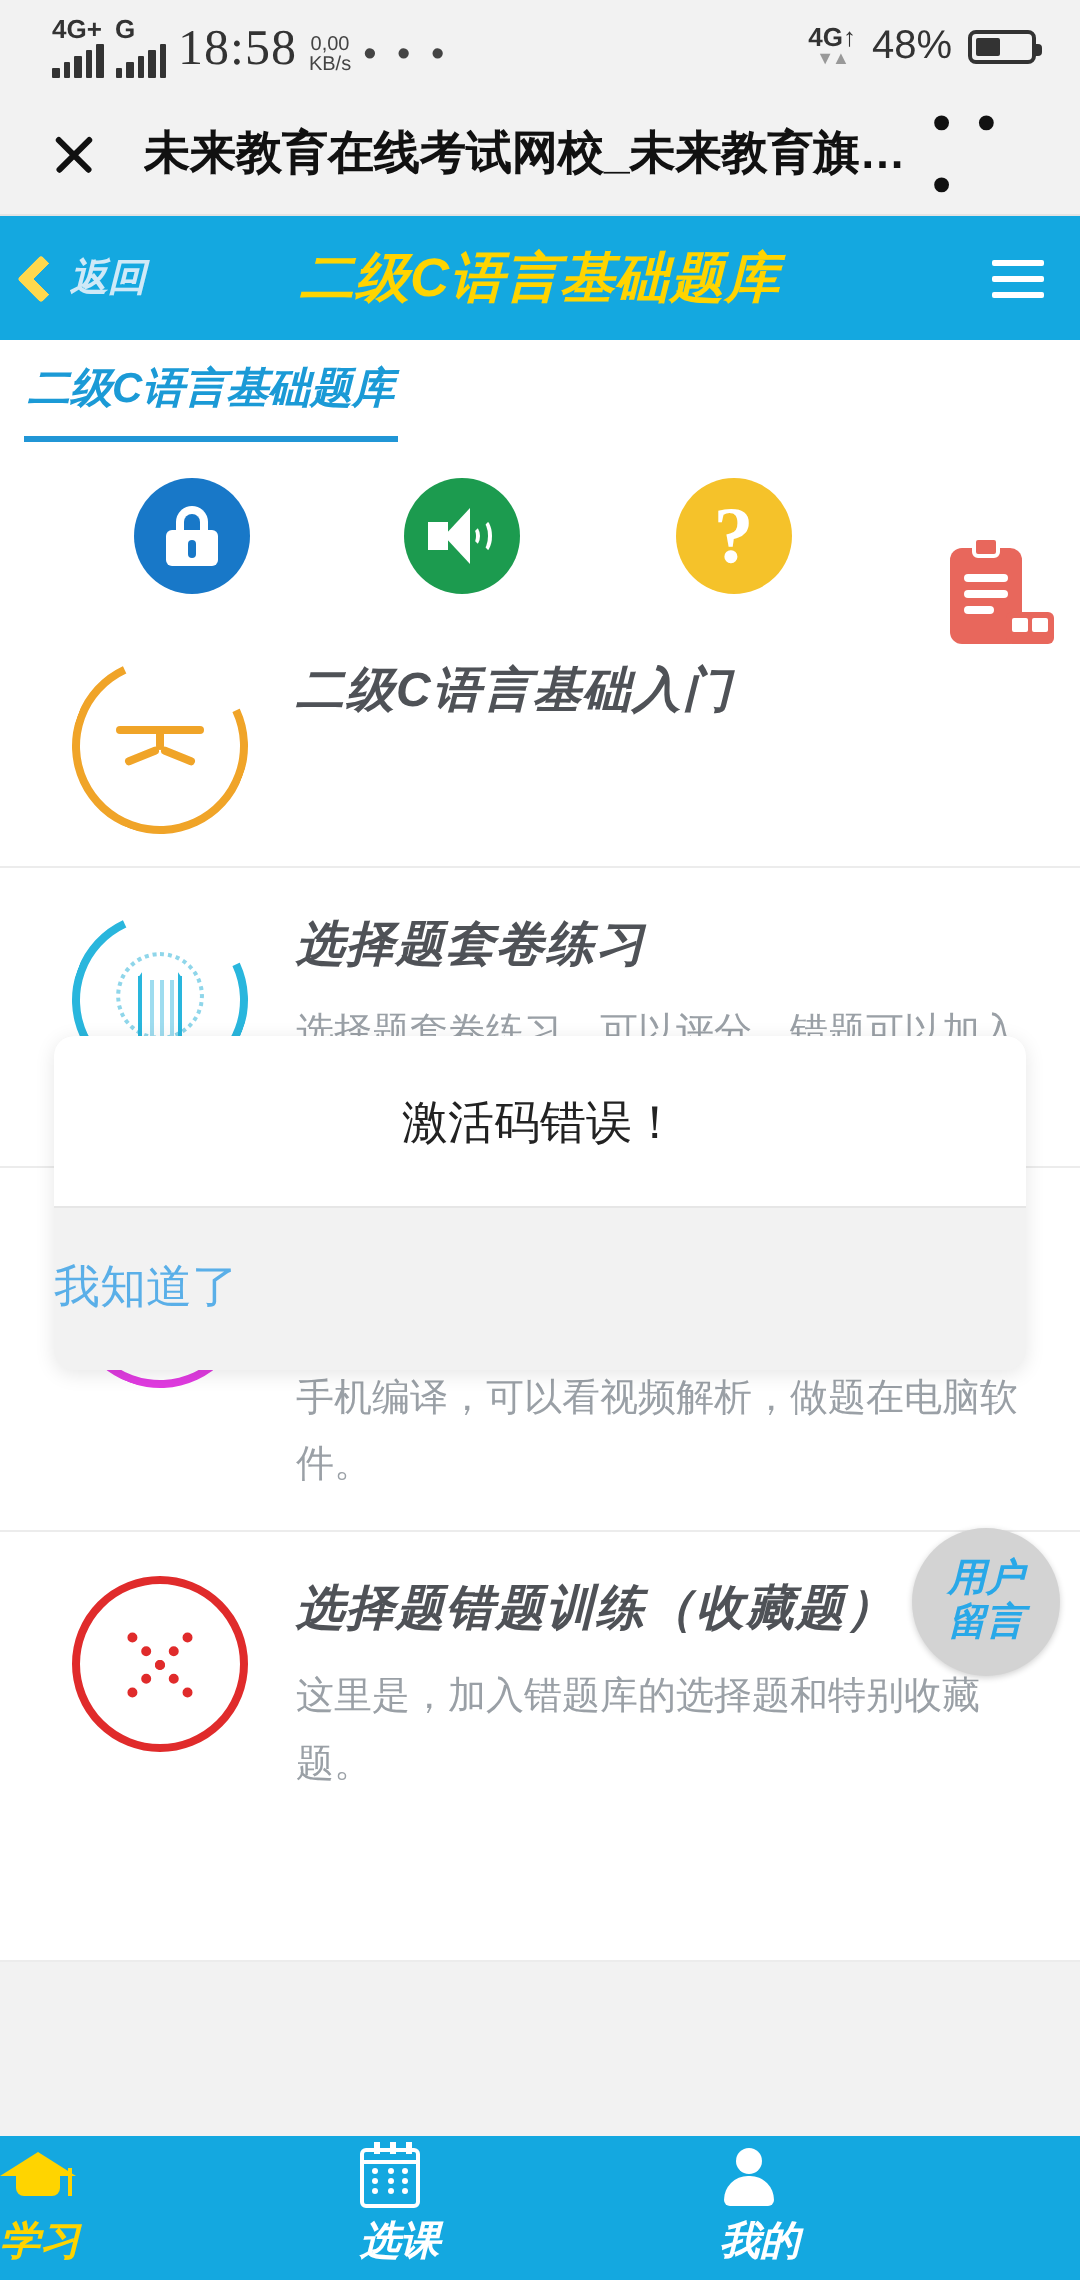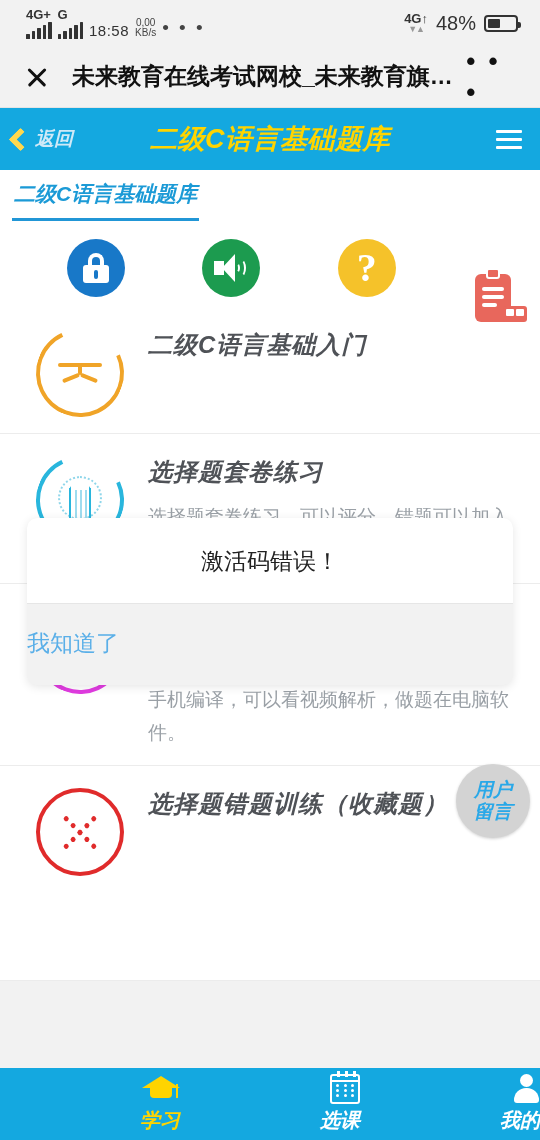--- a/index.html
+++ b/index.html
@@ -27,21 +27,21 @@
   .sb-left { display: flex; align-items: flex-end; gap: 6px; }
   .sb-right { margin-left: auto; display: flex; align-items: center; gap: 8px; }
   .net-badge { font-size: 13px; font-weight: bold; line-height: 1; }
   .bars { display: flex; align-items: flex-end; gap: 2px; height: 17px; }
   .bars i { display: block; width: 3.5px; background: #333; border-radius: .5px; }
   .bars i:nth-child(1){height:5px}.bars i:nth-child(2){height:8px}
   .bars i:nth-child(3){height:11px}.bars i:nth-child(4){height:14px}
   .bars i:nth-child(5){height:17px}
   .sig-group { display: flex; flex-direction: column; align-items: flex-start; }
   .sig-group .net-badge { margin-bottom: 1px; }
-  .clock { font-size: 15px; font-weight: 500; letter-spacing: .5px; }
+  .clock { font-size: 25px; font-weight: 500; letter-spacing: .5px; font-family: Liberation Serif, serif; }
   .netspeed { display: flex; flex-direction: column; align-items: center; font-size: 10px; line-height: 1.05; color: #444; }
   .dots3 { letter-spacing: 2.5px; font-size: 19px; color: #444; }
   .pct { font-size: 20px; }
   .batt { width: 34px; height: 17px; border: 2px solid #333; border-radius: 4px; position: relative; padding: 2px; }
   .batt::after { content:""; position:absolute; right:-5px; top:5px; width:3px; height:6px; background:#333; border-radius:0 2px 2px 0; }
   .batt span { display: block; height: 100%; width: 48%; background: #333; border-radius: 1px; }
   .sb-4g-small { display:flex; flex-direction:column; align-items:center; line-height:1;margin-left:45px; }
   .sb-4g-small .tri { font-size: 9px; color:#999; letter-spacing:-1px; }
 
   
@@ -196,21 +196,21 @@
 
   
   .graystrip { height: 88px; flex: 0 0 88px; background: #f2f2f2; border-top:1px solid #ececec; }
 
   
   .bottomnav {
     height: 72px; flex: 0 0 72px; background: #14a8e0;
     display: flex; align-items: center;
   }
   .navitem {
-    flex: 1 1 0; display: flex; flex-direction: column; align-items: flex-end; gap: 3px;
+    flex: 1 1 0; display: flex; flex-direction: column; align-items: flex-start; gap: 3px;
     color: #ffffff; font-size: 20px; font-weight: bold; font-style: italic;
   }
   .navitem.active { color: #ffd400; }
   .navicon { height: 30px; display: flex; align-items: center; justify-content: center; }
 
   .cap { position: relative; width: 38px; height: 26px; }
   .cap .top { position:absolute; left:0; top:0; width:0; height:0; border-left:19px solid transparent; border-right:19px solid transparent; border-bottom:12px solid #ffd400; }
   .cap .bot { position:absolute; left:8px; top:11px; width:22px; height:11px; background:#ffd400; border-radius:0 0 4px 4px; }
   .cap .tas { position:absolute; right:2px; top:8px; width:2.5px; height:14px; background:#ffd400; }
 
@@ -412,20 +412,21 @@
           <div class="ring ic-red">
             <span class="edge"></span>
             <span class="xmark">
                 <b></b>
                 <b></b>
               </span>
           </div>
         </div>
         <div class="txt">
           <div class="ttl">选择题错题训练（收藏题）</div>
+          <div class="desc">这里是，加入错题库的选择题和特别收藏题。</div>
         </div>
       </div>
 
     </div>
 
     <div class="fab">
       <span>用户</span>
       <span>留言</span>
     </div>
 

